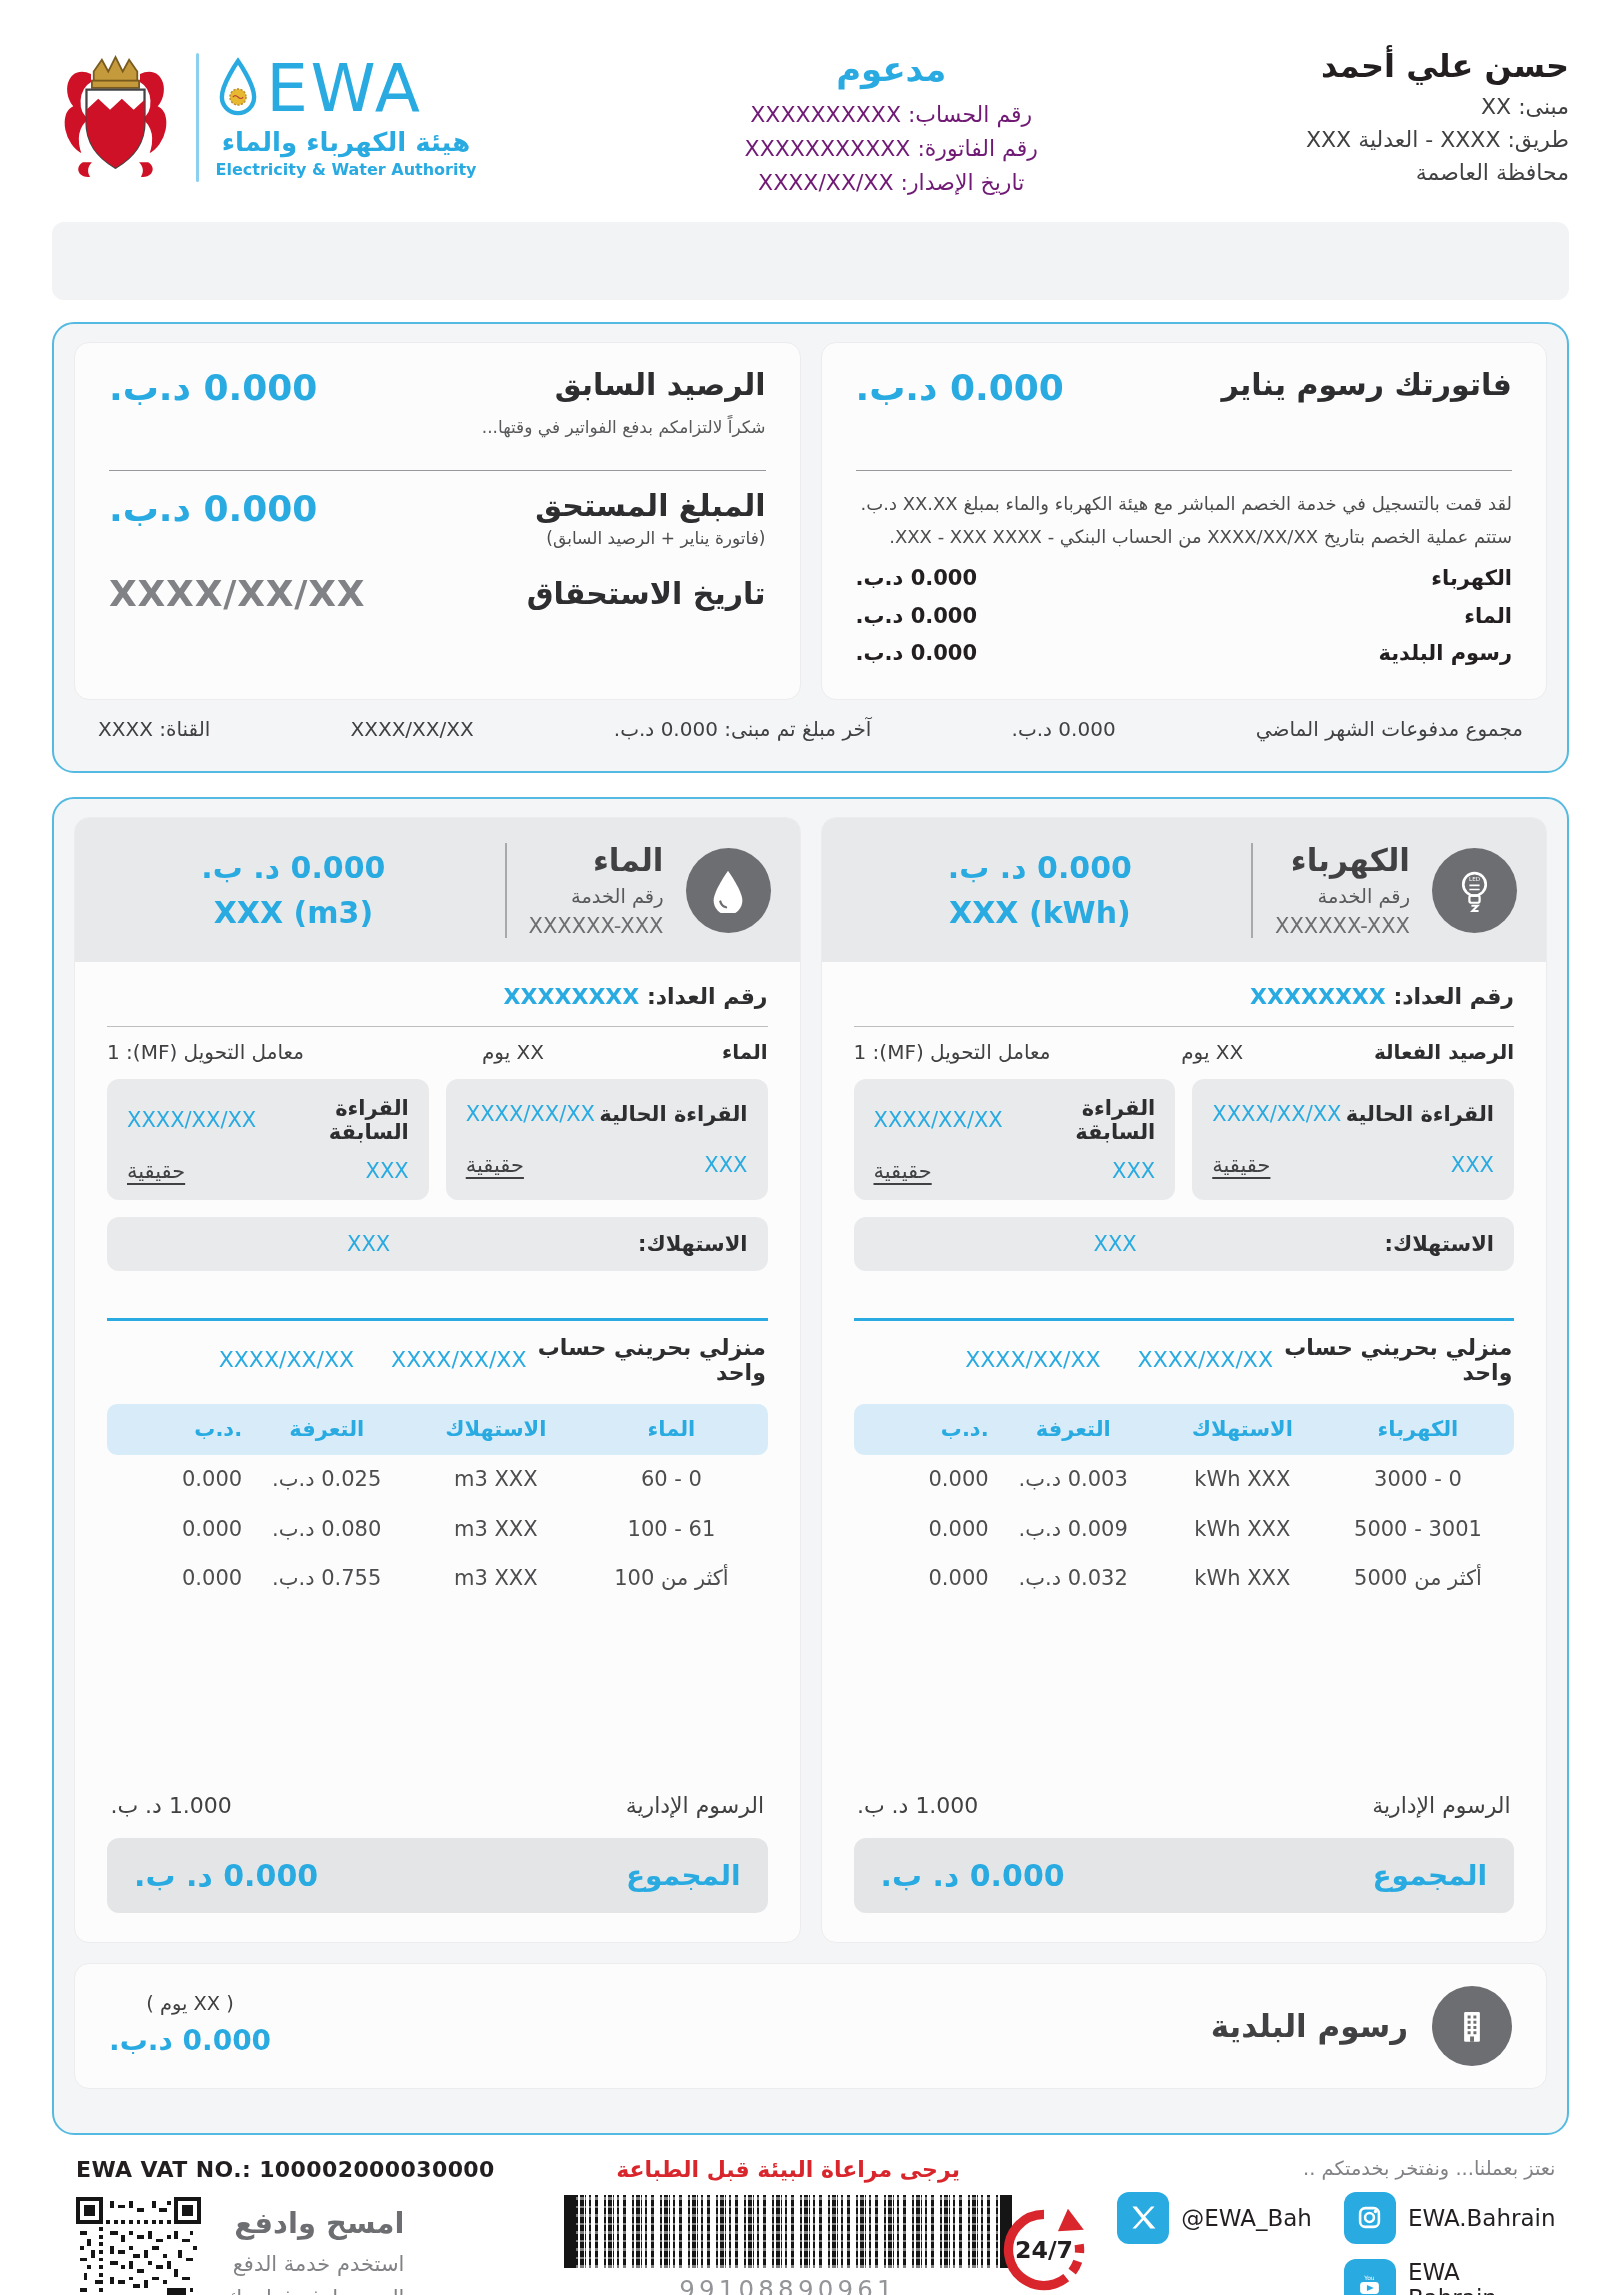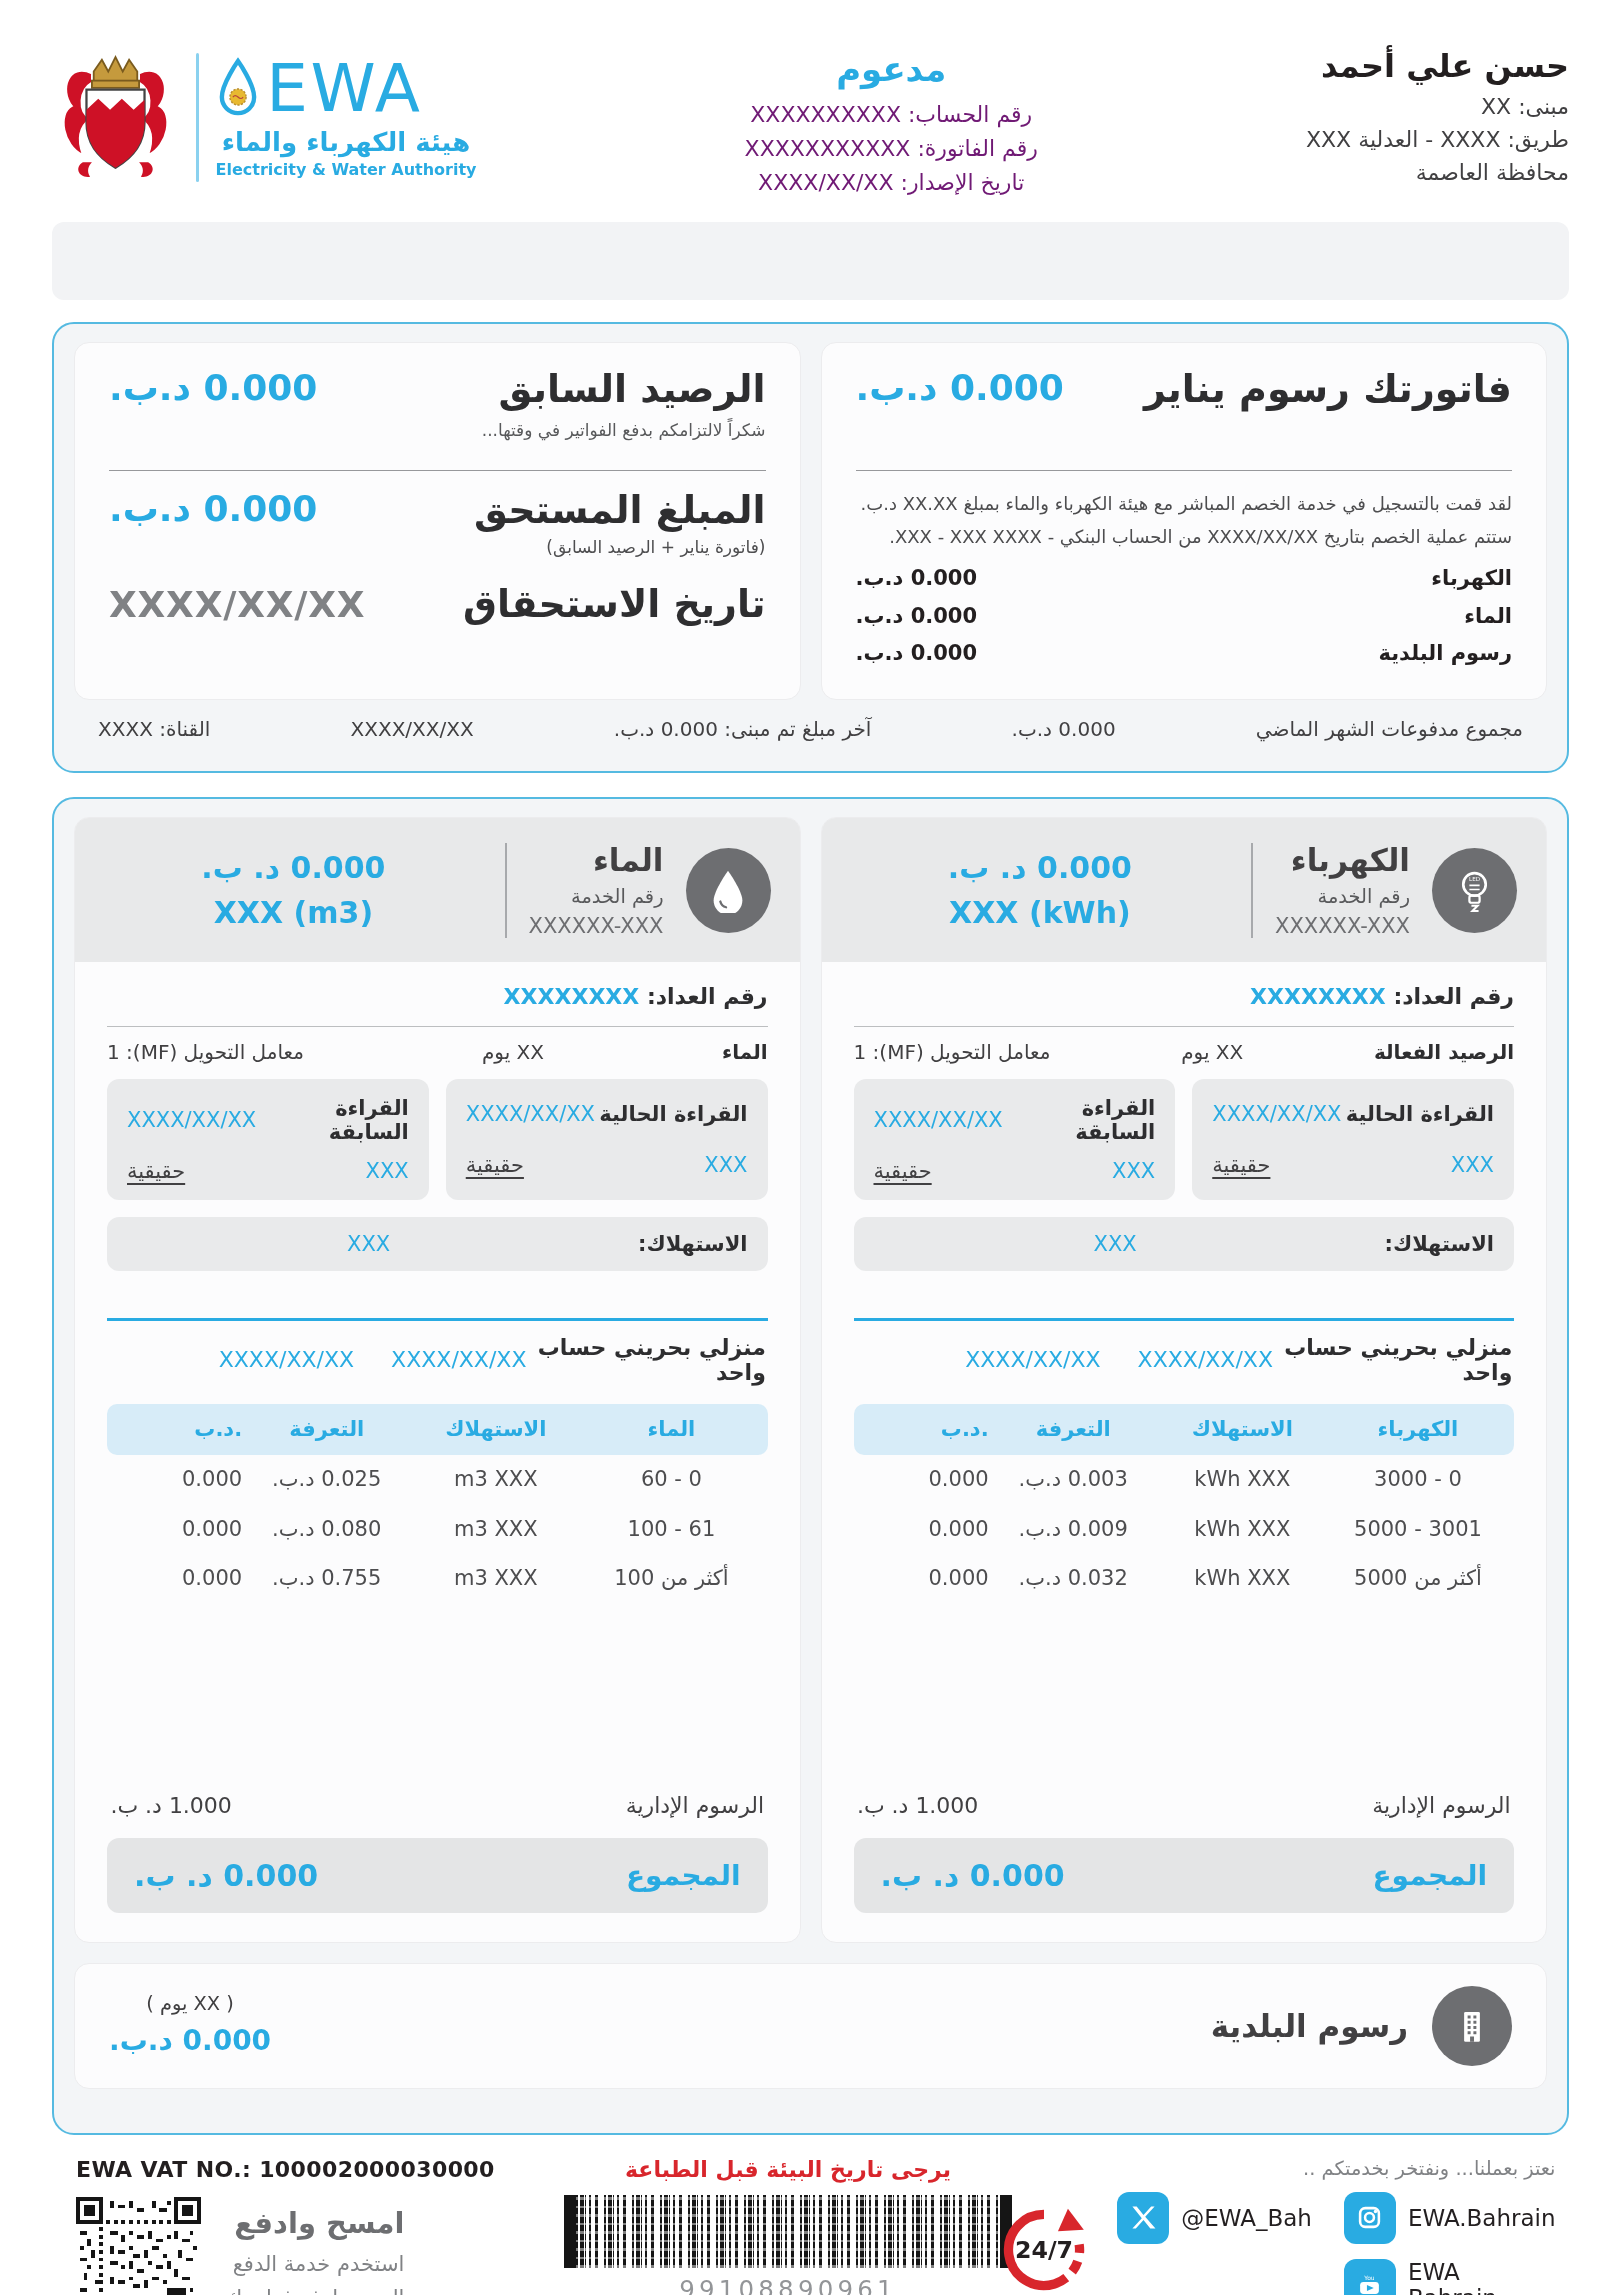--- a/index.html
+++ b/index.html
@@ -27,21 +27,21 @@
 
   
   .outer-card{border:2.5px solid #55bae1;border-radius:22px;background:#f3f5f7;box-sizing:border-box;}
   .outer-1{height:451px;padding:18.6px 20px 0;margin-bottom:24px;}
   .outer-2{height:1338px;padding:18.6px 20px 0;}
 
   .summary-grid{display:flex;direction:rtl;gap:20px;}
   .white-card{flex:1;background:#fcfcfd;border:0.8px solid #ececee;border-radius:15px;padding:24px 34px 20px;box-sizing:border-box;}
   .card-top{height:103px;}
   .card-head{display:flex;justify-content:space-between;align-items:flex-start;direction:rtl;}
-  .card-title{font-size:38px;font-weight:bold;color:#2e2e30;}
+  .card-title{font-size:30px;font-weight:bold;color:#2e2e30;}
   .card-amount{font-size:36px;font-weight:bold;color:#29abe2;direction:rtl;}
   .card-note{font-size:17px;color:#58595b;margin-top:8.5px;text-align:right;direction:rtl;}
   .hr{border:none;border-top:1.7px solid #97989b;margin:0 0 17px;}
   .bill-par{direction:rtl;text-align:right;font-size:18px;line-height:1.8;color:#4d4d4f;margin:3.4px 0 12px;}
   .svc-row{display:flex;direction:rtl;justify-content:space-between;font-size:21px;font-weight:bold;color:#231f20;margin:13.5px 0;}
   .due-row{display:flex;direction:rtl;justify-content:space-between;align-items:flex-start;margin-top:5px;}
   .due-sub{font-size:17px;color:#4d4d4f;margin-top:5px;}
   .date-row{display:flex;direction:rtl;justify-content:space-between;align-items:center;margin-top:25px;}
   .date-val{font-size:36px;font-weight:bold;color:#808285;letter-spacing:0.8px;}
   .payments{display:flex;direction:rtl;justify-content:space-between;align-items:center;padding:17px 24px;font-size:20px;color:#414042;}
@@ -486,21 +486,21 @@
         </span>
         <div class="scan-text">
           <div class="scan-title">امسح وادفع</div>
           <div class="scan-line">استخدم خدمة الدفع</div>
           <div class="scan-line">السريع لدفع فواتيرك</div>
         </div>
       </div>
     </div>
 
     <div class="f-center">
-      <div class="eco">يرجى تاريخ البيئة قبل الطباعة</div>
+      <div class="eco">يرجى مراعاة البيئة قبل الطباعة</div>
       <div class="barcode"></div>
       <div class="bar-num">99108890961</div>
     </div>
 
     <div class="f-right">
       <div class="tagline">نعتز بعملنا...  ونفتخر  بخدمتكم  ..</div>
       <div class="right-row">
         <span>
           <svg width="88" height="88" viewBox="0 0 104 104">
             <path d="M52,10 a42,42 0 1 0 38,24" fill="none" stroke="#d8262c" stroke-width="11" stroke-linecap="butt" stroke-dasharray="160 10 14 10 10 200"></path>

